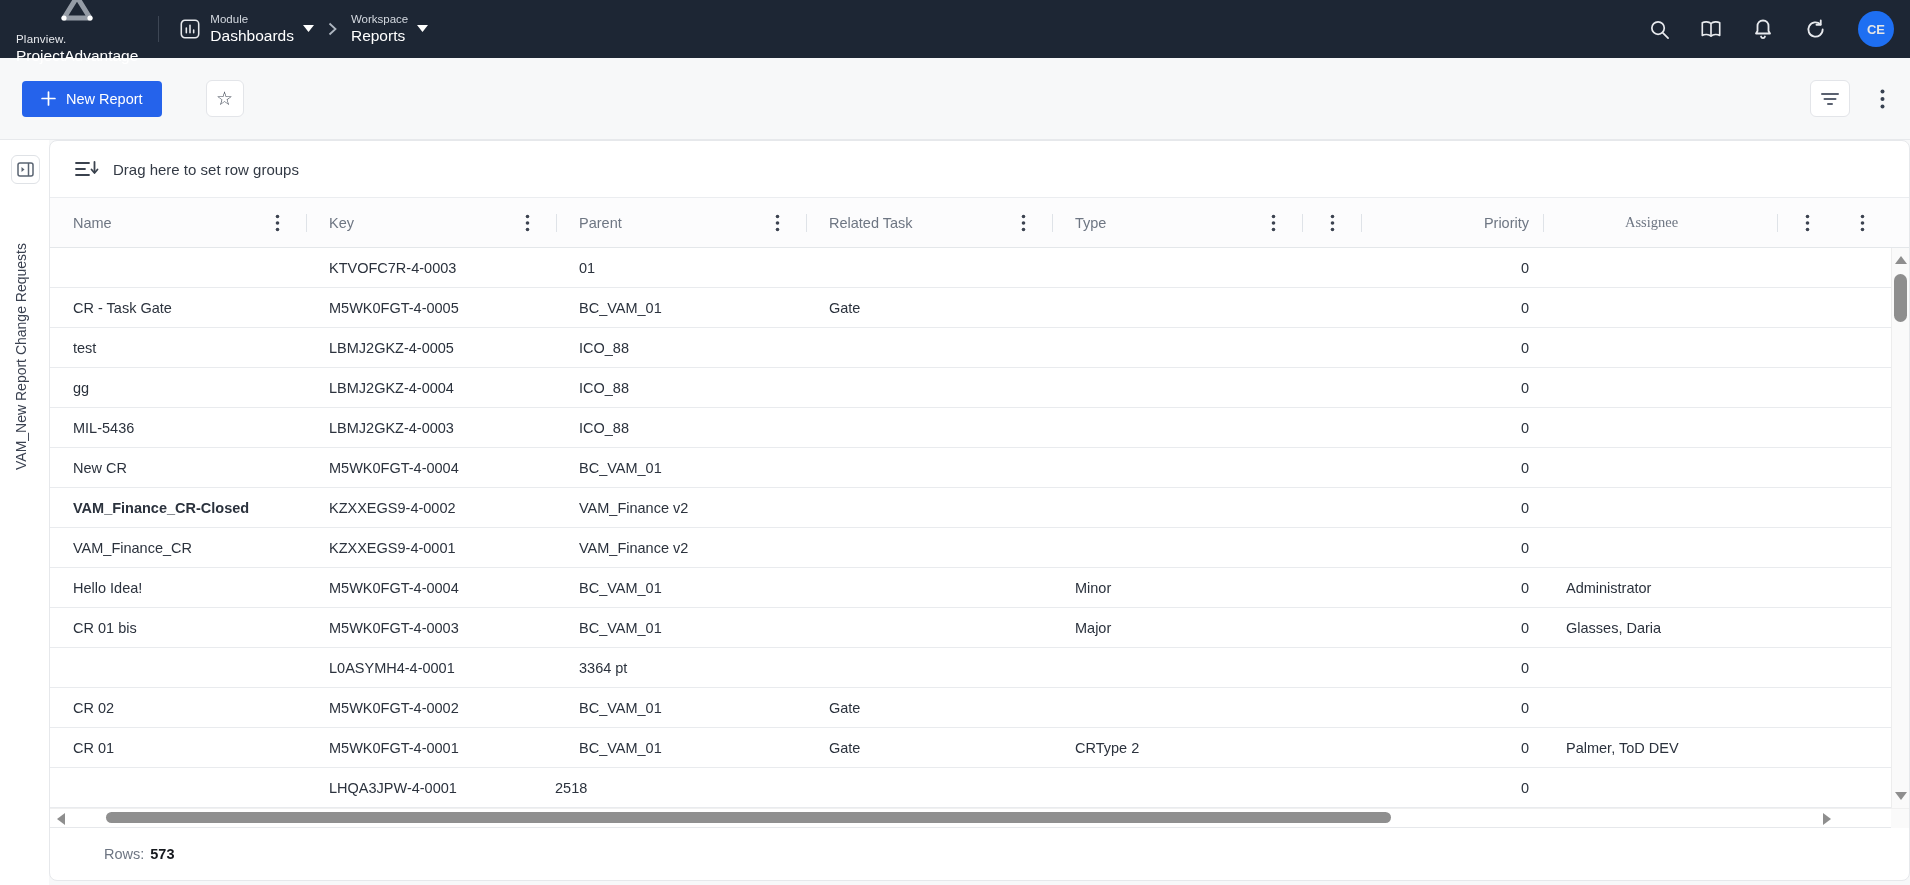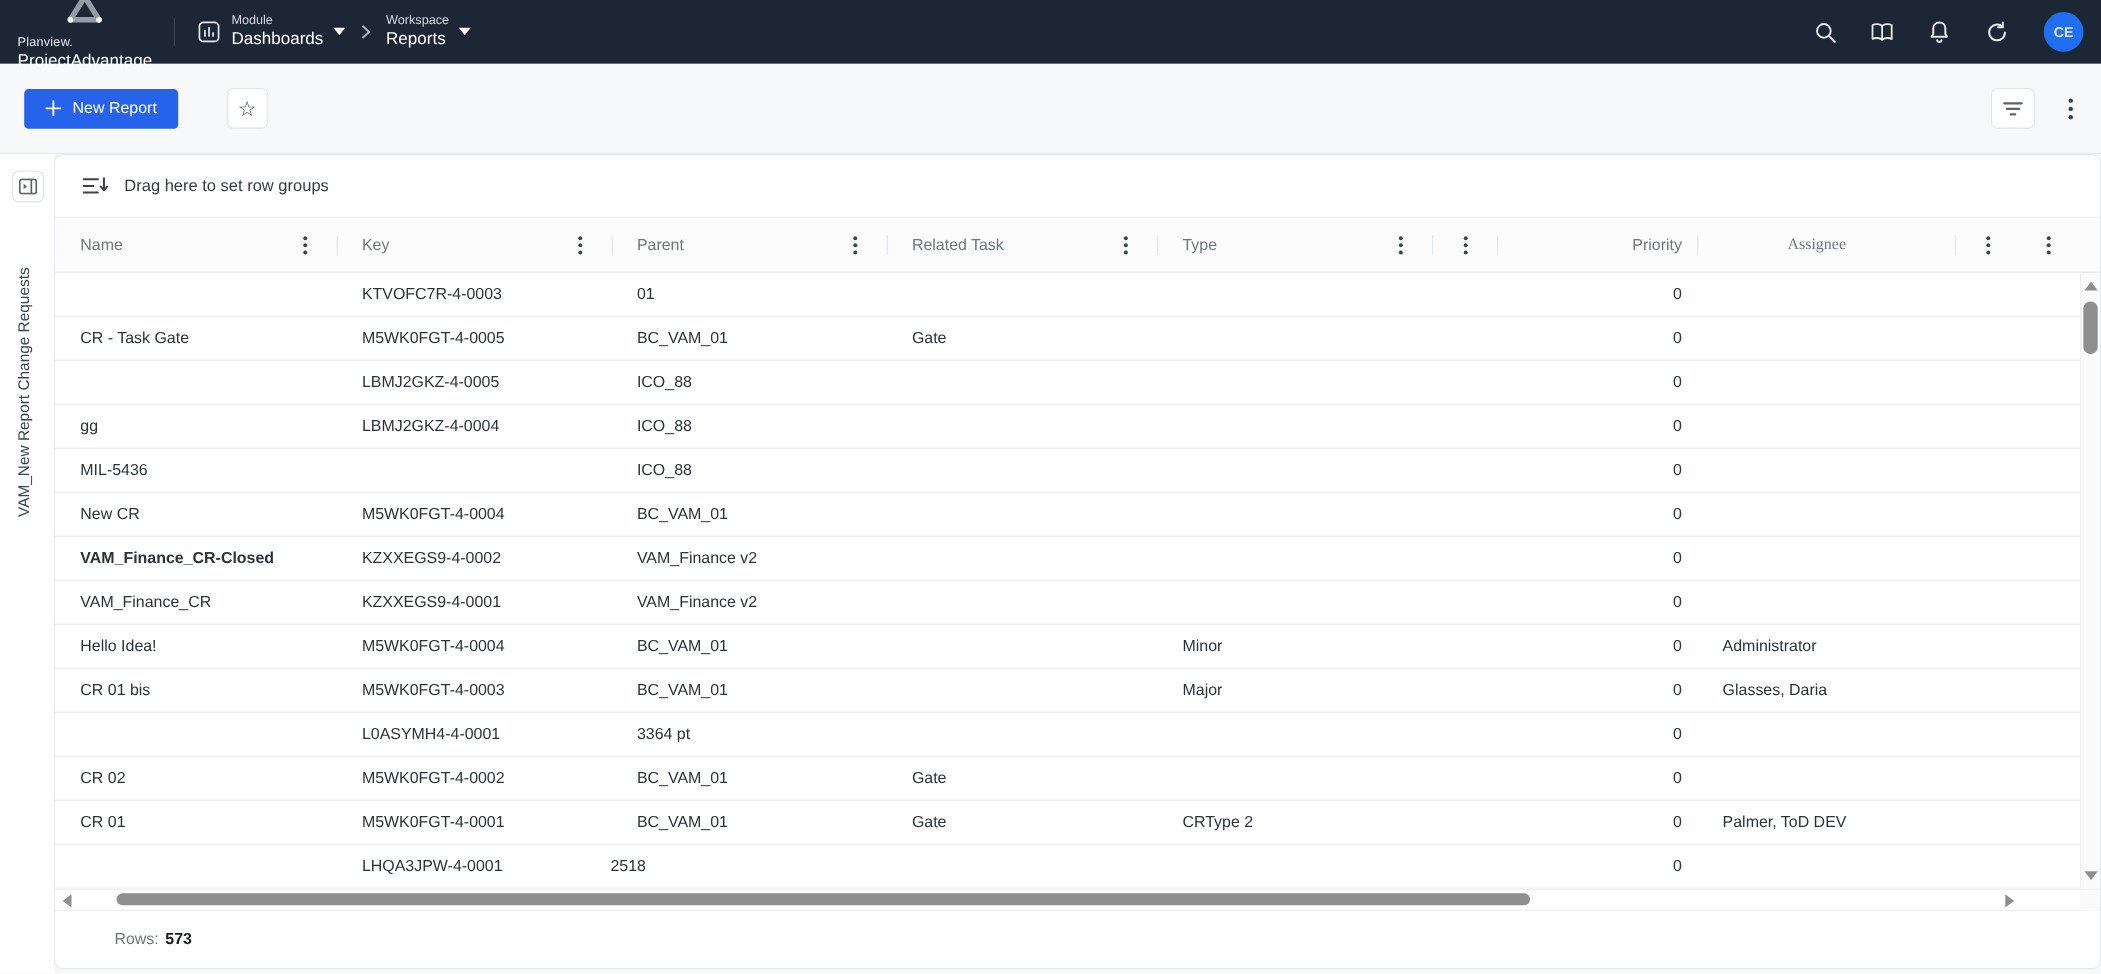--- a/index.html
+++ b/index.html
@@ -344,30 +344,32 @@
           <div class="cell right" style="left: 1311px; width: 182px;">0</div>
         </div>
         <div class="grid-row" style="top: 200px;">
           <div class="cell" style="left: 0px; width: 256px;">New CR</div>
           <div class="cell" style="left: 256px; width: 250px;">M5WK0FGT-4-0004</div>
           <div class="cell" style="left: 506px; width: 250px;">BC_VAM_01</div>
           <div class="cell right" style="left: 1311px; width: 182px;">0</div>
         </div>
         <div class="grid-row" style="top: 160px;">
           <div class="cell" style="left: 0px; width: 256px;">MIL-5436</div>
+          <div class="cell" style="left: 256px; width: 250px;">LBMJ2GKZ-4-0003</div>
           <div class="cell" style="left: 506px; width: 250px;">ICO_88</div>
           <div class="cell right" style="left: 1311px; width: 182px;">0</div>
         </div>
         <div class="grid-row" style="top: 120px;">
           <div class="cell" style="left: 0px; width: 256px;">gg</div>
           <div class="cell" style="left: 256px; width: 250px;">LBMJ2GKZ-4-0004</div>
           <div class="cell" style="left: 506px; width: 250px;">ICO_88</div>
           <div class="cell right" style="left: 1311px; width: 182px;">0</div>
         </div>
         <div class="grid-row" style="top: 80px;">
+          <div class="cell" style="left: 0px; width: 256px;">test</div>
           <div class="cell" style="left: 256px; width: 250px;">LBMJ2GKZ-4-0005</div>
           <div class="cell" style="left: 506px; width: 250px;">ICO_88</div>
           <div class="cell right" style="left: 1311px; width: 182px;">0</div>
         </div>
         <div class="grid-row" style="top: 40px;">
           <div class="cell" style="left: 0px; width: 256px;">CR - Task Gate</div>
           <div class="cell" style="left: 256px; width: 250px;">M5WK0FGT-4-0005</div>
           <div class="cell" style="left: 506px; width: 250px;">BC_VAM_01</div>
           <div class="cell" style="left: 756px; width: 246px;">Gate</div>
           <div class="cell right" style="left: 1311px; width: 182px;">0</div>

